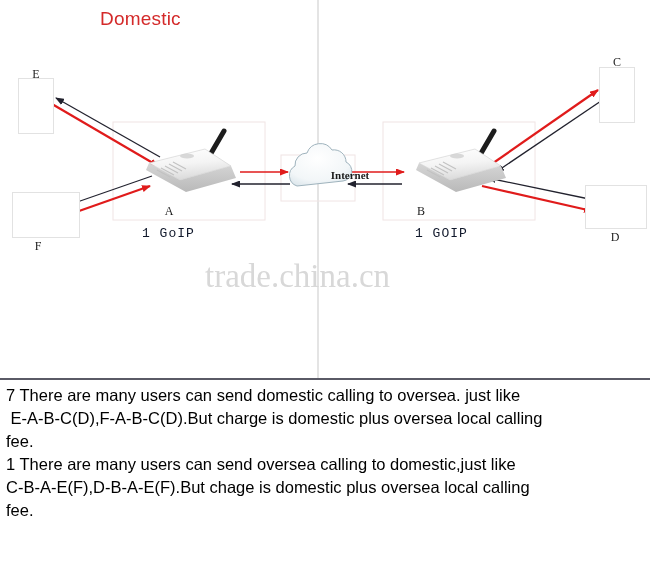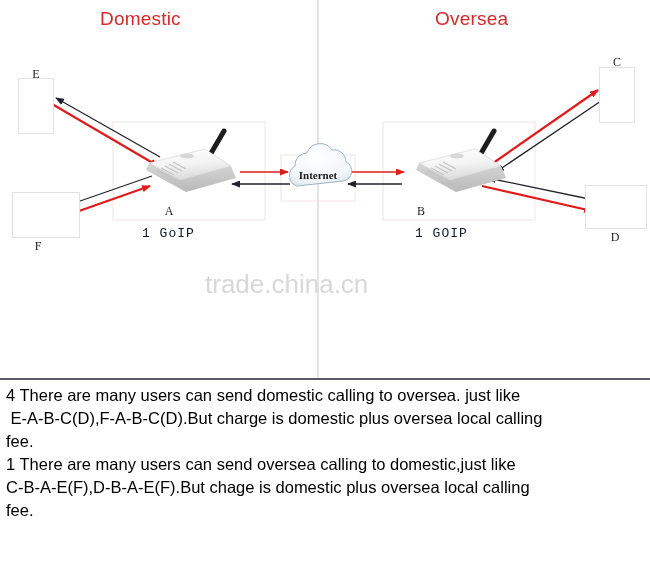--- a/index.html
+++ b/index.html
@@ -66,27 +66,26 @@
     border: 1px solid #e2e2e2;
     box-sizing: border-box;
     background: #ffffff;
   }
 
   
   #watermark {
     position: absolute;
     left: 205px;
     top: 258px;
-    font-family: Liberation Sans, sans-serif;
-    font-size: 26px;
+    font-family: Liberation Serif, serif;
+    font-size: 33px;
     color: #d8d8d8;
     letter-spacing: 0px;
     white-space: nowrap;
     pointer-events: none;
-    margin-top: 11px;
   }
 
   
   #divider {
     position: absolute;
     left: 0;
     top: 378px;
     width: 650px;
     height: 0;
     border-top: 2px solid #5a5a66;
@@ -304,42 +303,41 @@
         <rect x="634" y="202" width="8" height="14" rx="1.5" fill="#e9e9e9" transform="rotate(-9 638 209)"></rect>
       </g>
     </svg>
 
     <div class="photo-box" style="left:18px;  top:78px;  width:36px; height:56px;"></div>
     <div class="photo-box" style="left:12px;  top:192px; width:68px; height:46px;"></div>
     <div class="photo-box" style="left:599px; top:67px;  width:36px; height:56px;"></div>
     <div class="photo-box" style="left:585px; top:185px; width:62px; height:44px;"></div>
 
     <div class="region-title" id="title-domestic">Domestic</div>
-    <div class="region-title" id="title-oversea">Oversea</div>
-
-    <div class="node-label" style="left:291px; top:169px; width:54px; font-weight:bold; font-size:11px;">Internet</div>
+
+    <div class="node-label" style="left:291px; top:169px; width:54px; font-weight:bold; font-size:11px;padding-left:32px;">Internet</div>
 
     <div class="node-label" style="left:26px; top:67px; width:20px;">E</div>
     <div class="node-label" style="left:28px; top:239px; width:20px;">F</div>
     <div class="node-label" style="left:607px; top:55px; width:20px;">C</div>
     <div class="node-label" style="left:605px; top:230px; width:20px;">D</div>
 
     <div class="node-label" style="left:159px; top:204px; width:20px;">A</div>
     <div class="node-label" style="left:411px; top:204px; width:20px;">B</div>
 
     <div class="device-caption" style="left:142px; top:226px;">1 GoIP</div>
     <div class="device-caption" style="left:415px; top:226px;">1 GOIP</div>
 
     <div id="watermark">trade.china.cn</div>
   </div>
 
   <div id="divider"></div>
 
   <div id="notes">
-    <p class="note">4 There are many users can send domestic calling to oversea. just like
+    <p class="note">7 There are many users can send domestic calling to oversea. just like
  E-A-B-C(D),F-A-B-C(D).But charge is domestic plus oversea local calling
 fee.</p>
     <p class="note">1 There are many users can send oversea calling to domestic,just like
 C-B-A-E(F),D-B-A-E(F).But chage is domestic plus oversea local calling
 fee.</p>
   </div>
 
 </div>
 
 </body></html>

